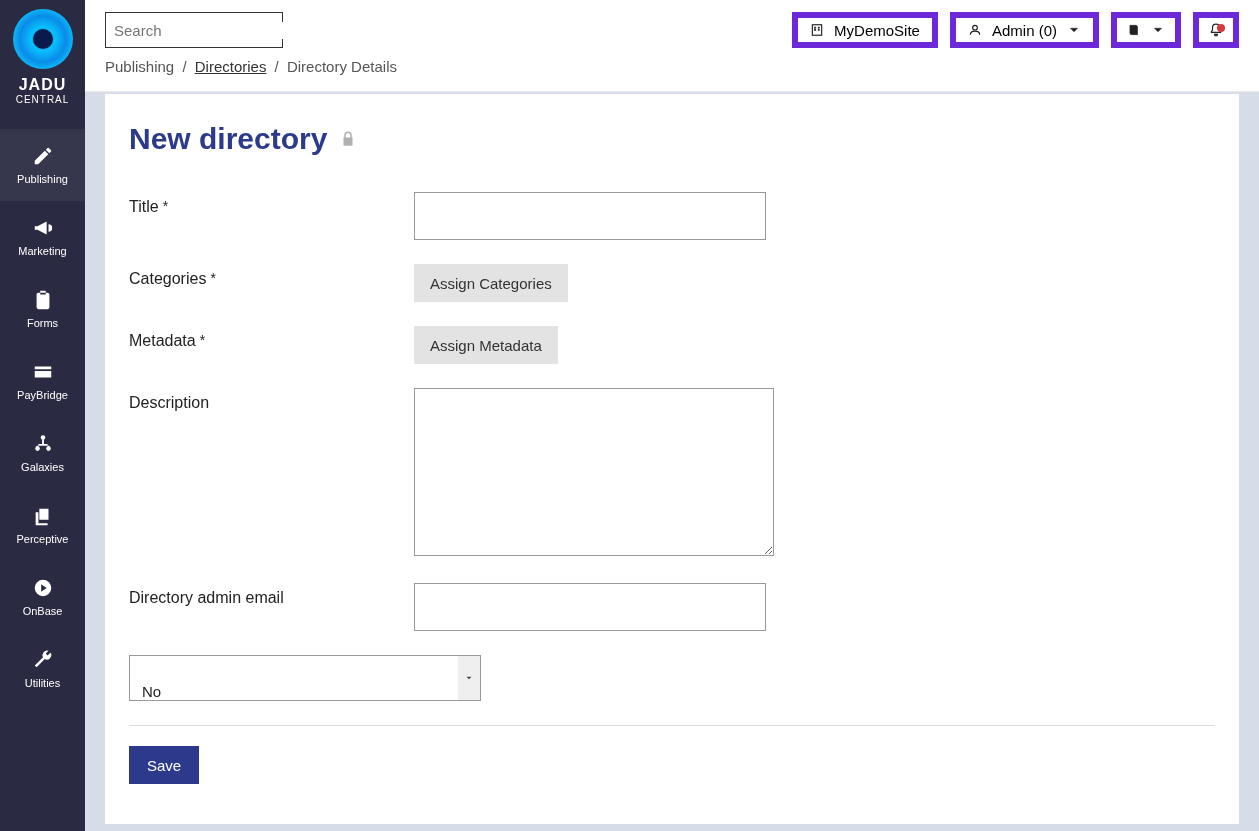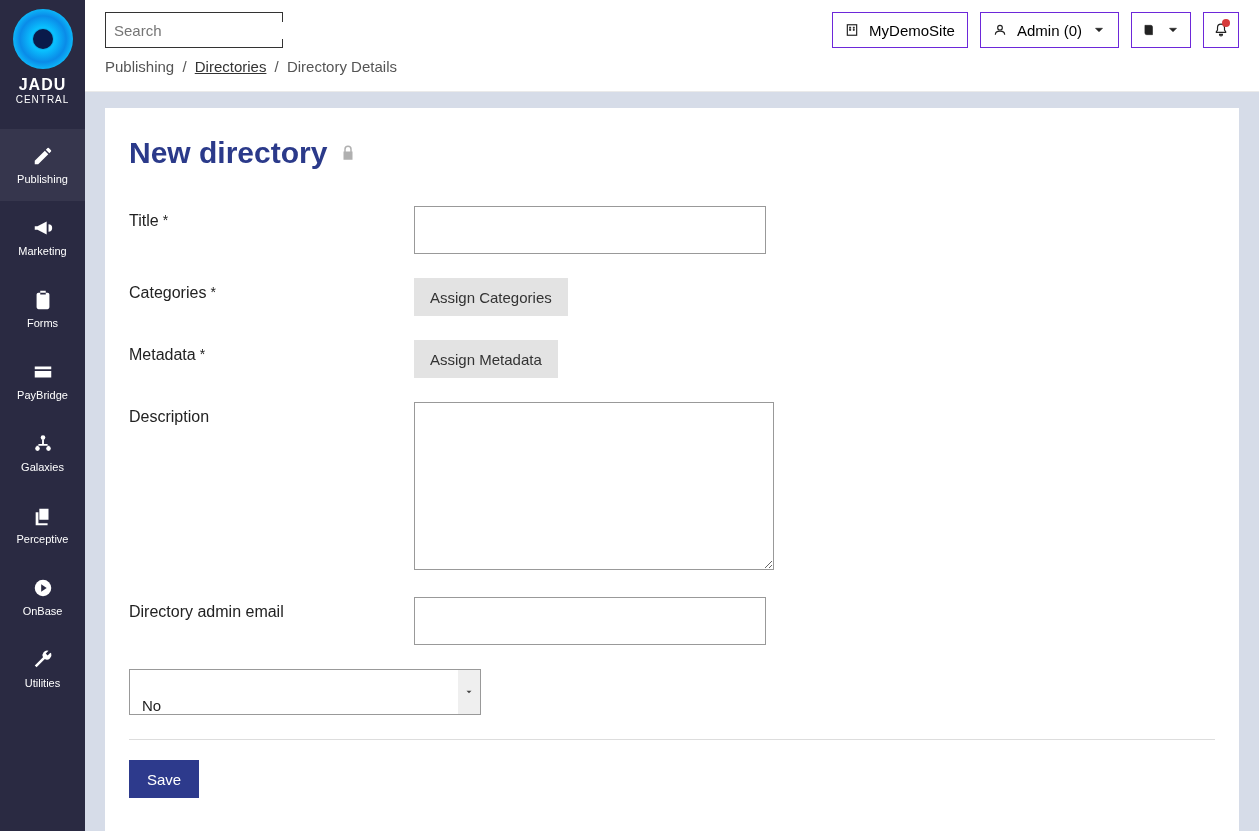--- a/index.html
+++ b/index.html
@@ -90,21 +90,21 @@
 .search-box input {
   border: none;
   outline: none;
   flex: 1;
   font-size: 15px;
   color: #555;
 }
 .search-box svg { width: 18px; height: 18px; fill: #555; }
 .topbar-spacer { flex: 1; }
 .top-btn {
-  border: 1px solid #6d28d9;
+  border: 6px solid #6d28d9;
   background: #fff;
   height: 36px;
   padding: 0 12px;
   display: flex;
   align-items: center;
   gap: 10px;
   font-size: 15px;
   cursor: pointer;
 }
 .top-btn svg { width: 14px; height: 14px; fill: #222; stroke: #222; }
@@ -124,21 +124,21 @@
   color: #555;
   background: #fff;
   border-bottom: 1px solid #eaeaea;
 }
 .breadcrumb .sep { margin: 0 4px; }
 .breadcrumb a { color: #333; text-decoration: underline; cursor: pointer; }
 
 .content-wrap {
   flex: 1;
   background: #d6dce8;
-  padding: 16px 20px;
+  padding: 2px 20px;
   overflow: auto;
 }
 .card {
   background: #fff;
   padding: 28px 24px 40px 24px;
   min-height: 680px;
 }
 .page-title {
   display: flex;
   align-items: center;

